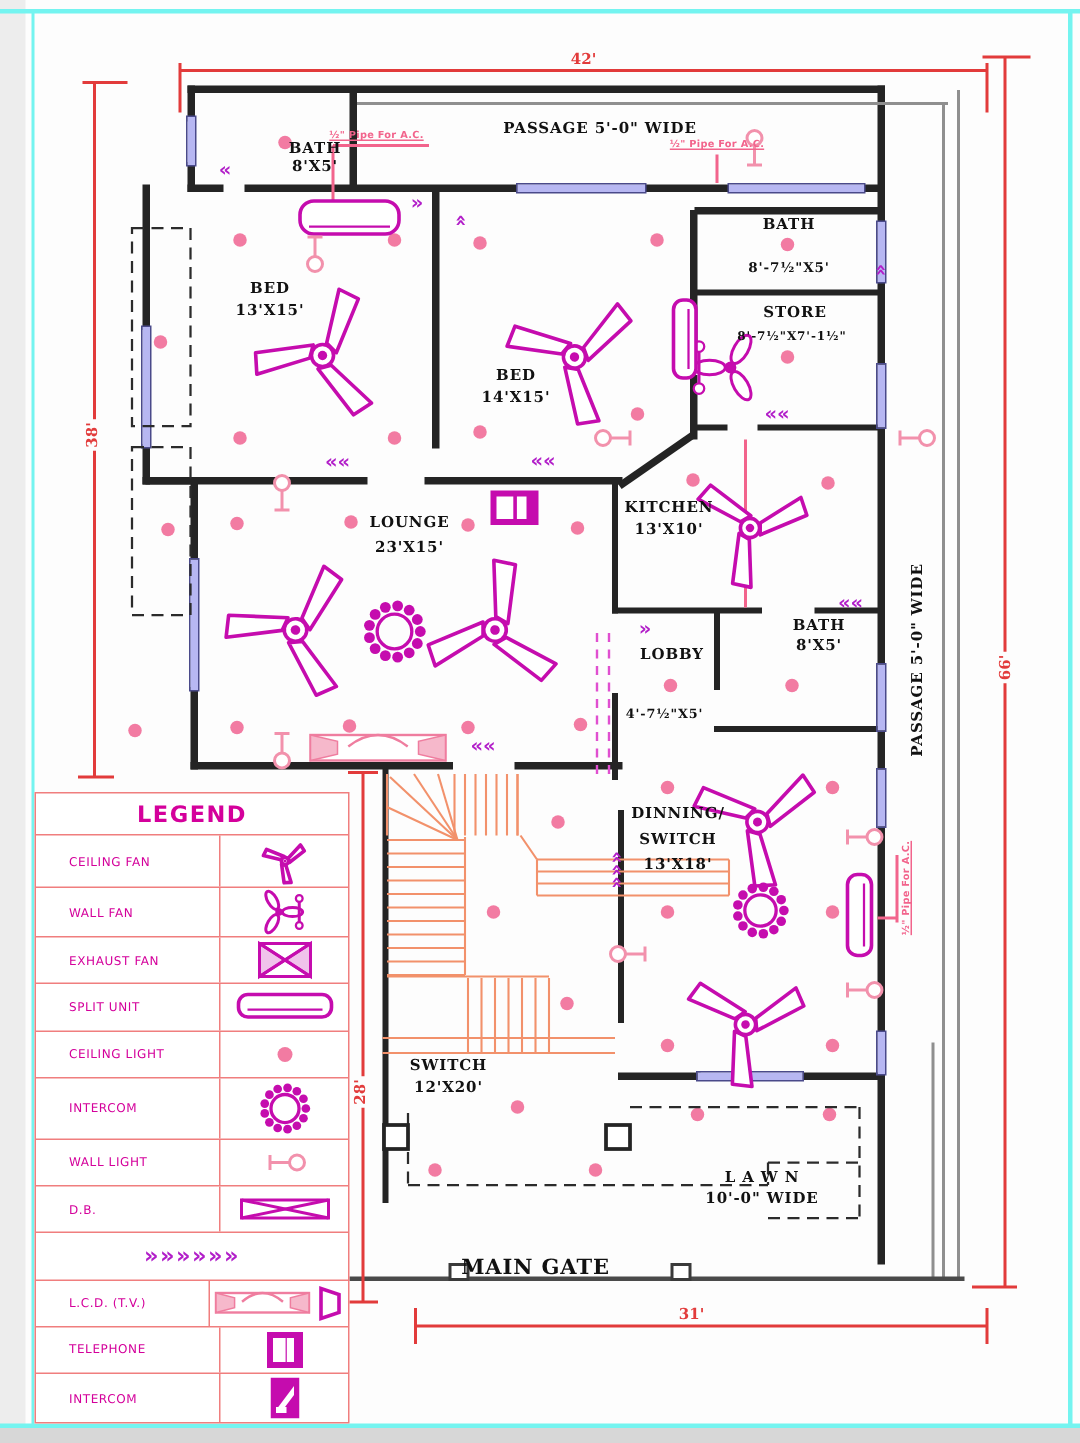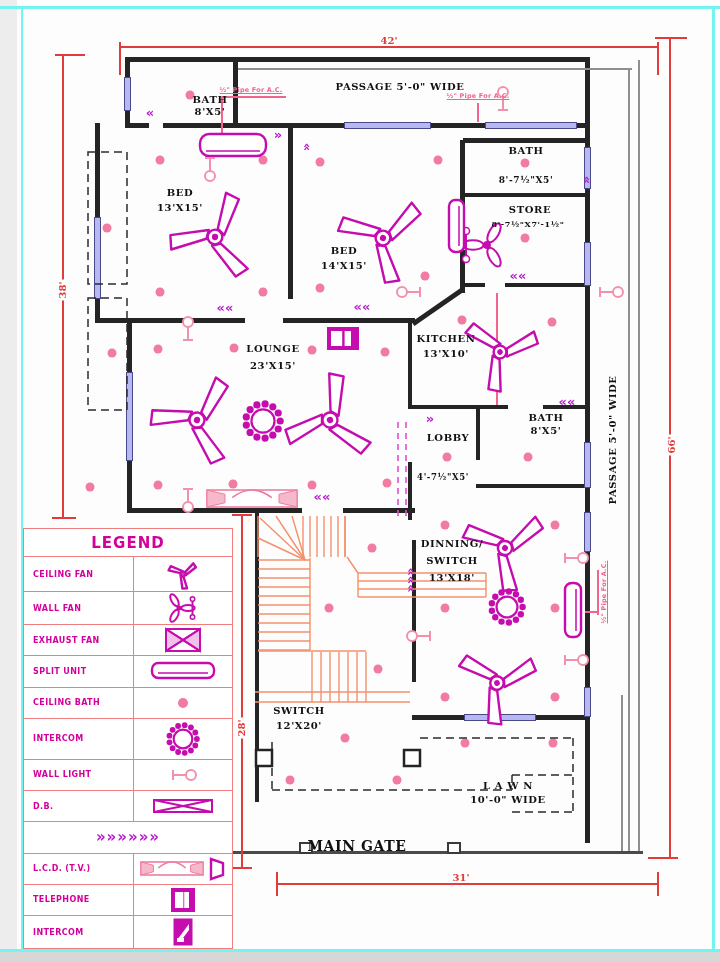--- a/index.html
+++ b/index.html
@@ -20,21 +20,21 @@
          text-decoration:underline;letter-spacing:.2px;}
   .dot{position:absolute;width:9px;height:9px;border-radius:50%;background:#f27ba2;
        transform:translate(-50%,-50%);}
   #legend{position:absolute;left:23px;top:528px;width:208px;height:419px;background:#fff;
           border:1.3px solid #f07e7e;display:flex;flex-direction:column;z-index:30;
           font-family:"DejaVu Sans",sans-serif;}
   #legend .title{height:27px;display:flex;align-items:center;justify-content:center;
           color:#d4009b;font-size:15px;font-weight:bold;letter-spacing:1px;flex:none;}
   #legend .row{flex:1;display:flex;border-top:1.2px solid #f07e7e;align-items:stretch;}
   #legend .lab{width:100px;border-right:1.2px solid #f07e7e;display:flex;align-items:center;
-          padding-left:9px;color:#d4009b;font-size:8px;font-weight:bold;letter-spacing:.4px;}
+          padding-left:22px;color:#d4009b;font-size:8px;font-weight:normal;letter-spacing:.4px;}
   #legend .ico{flex:1;display:flex;align-items:center;justify-content:center;}
   svg text{font-family:"DejaVu Sans",sans-serif;}
 </style>
 </head>
 <body>
 
 <div id="app">
   <div class="abs" style="left:0;top:0;width:17px;height:962px;background:#ededed;"></div>
   <div class="abs" style="left:0;top:6px;width:720px;height:2.5px;background:#74f4f0;"></div>
   <div class="abs" style="left:21px;top:6px;width:2px;height:944px;background:#74f4f0;"></div>
@@ -534,21 +534,21 @@
         <div class="ico">
           <svg width="70" height="22" viewBox="0 0 70 22">
             <g>
               <rect x="4" y="3" width="62" height="15" rx="6.3" fill="#fff" stroke="#c50cae" stroke-width="2.4"></rect>
   <line x1="10" y1="13" x2="60" y2="13" stroke="#c50cae" stroke-width="1.5"></line>
             </g>
           </svg>
         </div>
       </div>
       <div class="row">
-        <div class="lab">CEILING BATH</div>
+        <div class="lab">CEILING LIGHT</div>
         <div class="ico">
           <svg width="20" height="20">
             <circle cx="10" cy="10" r="5" fill="#f27ba2"></circle>
           </svg>
         </div>
       </div>
       <div class="row">
         <div class="lab">INTERCOM</div>
         <div class="ico">
           <svg width="44" height="40" viewBox="-22 -20 44 40">

